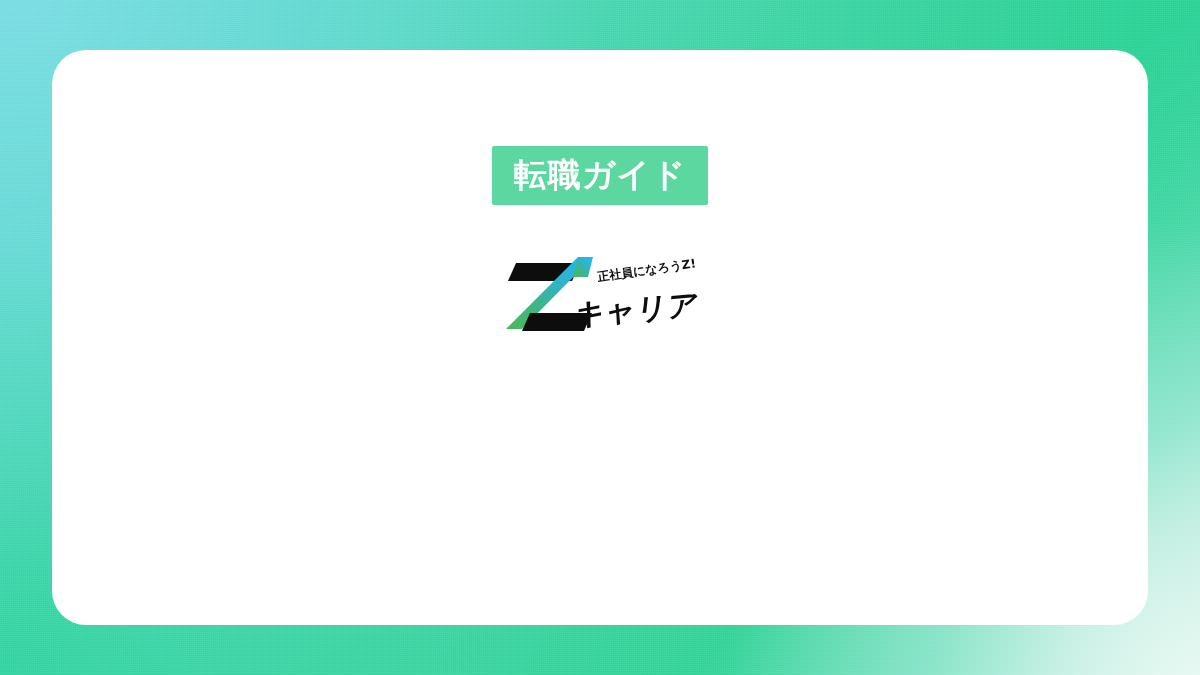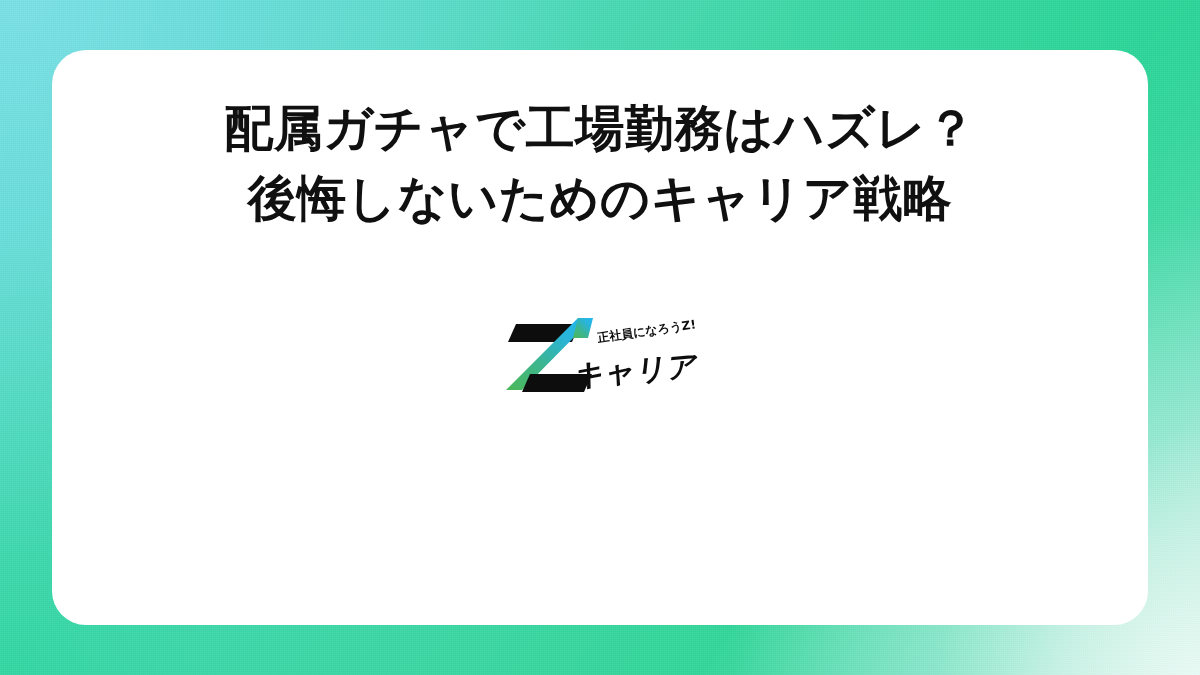--- a/index.html
+++ b/index.html
@@ -125,25 +125,22 @@
 
   <div class="bg-layer bg-base"></div>
   <div class="bg-layer bg-tl"></div>
   <div class="bg-layer bg-tr"></div>
   <div class="bg-layer bg-bl"></div>
   <div class="bg-layer bg-br"></div>
   <div class="bg-layer bg-noise"></div>
 
   <div class="card">
 
+    <div class="badge">転職ガイド</div>
 
-    <h1 class="title">
-      <span class="title-line">配属ガチャで工場勤務はハズレ？</span>
-      <span class="title-line">後悔しないためのキャリア戦略</span>
-    </h1>
 
     <div class="logo">
       <svg viewBox="0 0 200 82" xmlns="http://www.w3.org/2000/svg">
         <defs>
           <linearGradient id="zgrad" x1="1" y1="0" x2="0" y2="1">
             <stop offset="0%" stop-color="#21b9ef"></stop>
             <stop offset="30%" stop-color="#2ab4d8"></stop>
             <stop offset="62%" stop-color="#3cb58f"></stop>
             <stop offset="100%" stop-color="#4cb857"></stop>
           </linearGradient>

